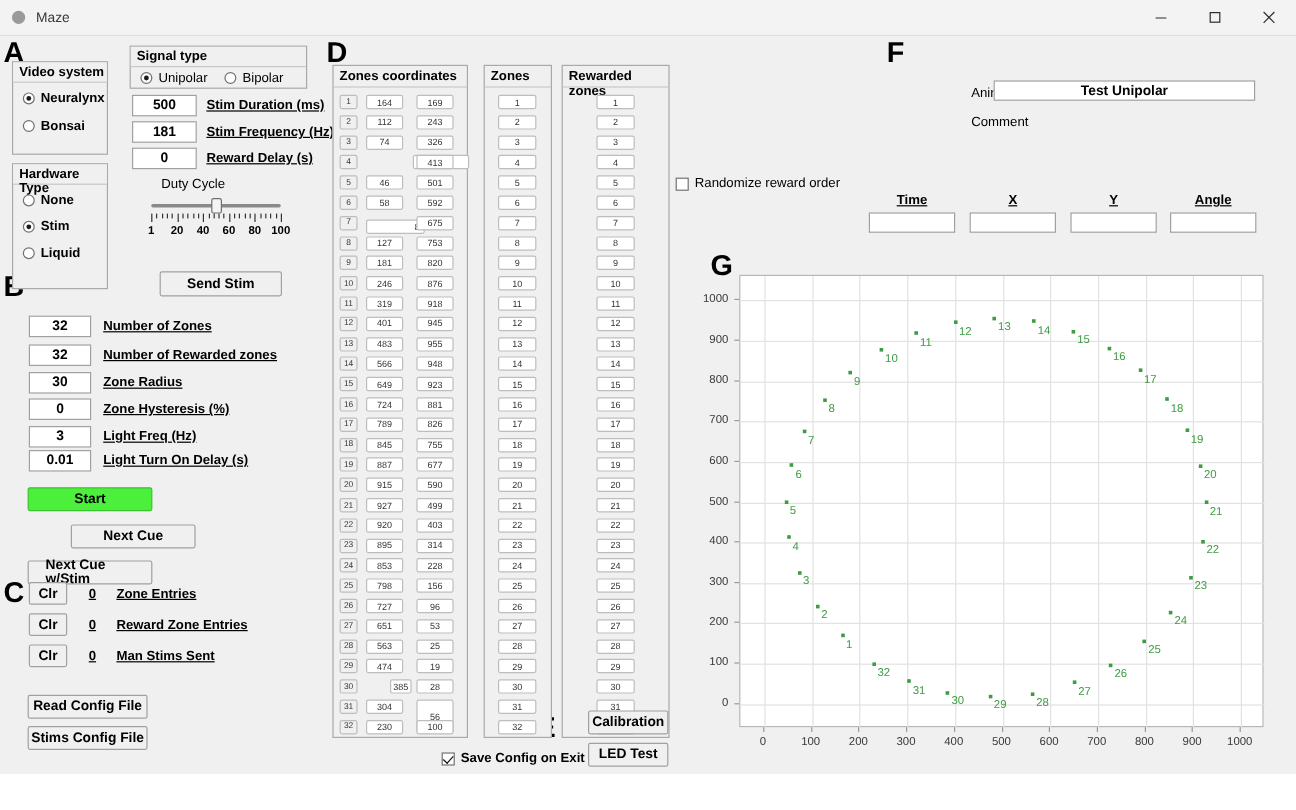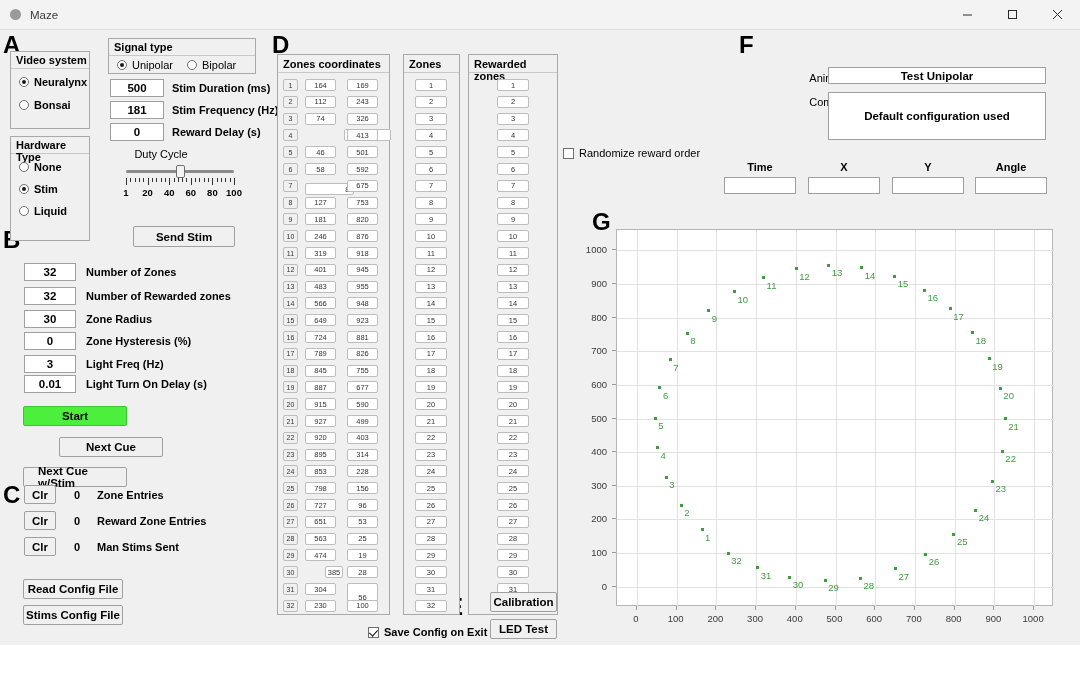--- a/index.html
+++ b/index.html
@@ -64,21 +64,21 @@
   }
   .radio.on .dot::after{
     content:""; position:absolute; left:2px; top:2px;
     width:4px;height:4px;border-radius:50%;background:#1a1a1a;
   }
   .tbox{
     position:absolute; background:#fff; border:1px solid #a0a0a0;
     display:flex; align-items:center; justify-content:center;
     font-weight:bold; font-size:11.5px; color:#000;
   }
-  .lbl{ position:absolute; font-weight:bold; font-size:11px; }
+  .lbl{ position:absolute; font-weight:bold; font-size:11px;text-decoration:underline; }
   .lbl-n{ position:absolute; font-size:11px; }
   .btn{
     position:absolute; background:#f0f0f0; border:1px solid #a0a0a0;
     border-radius:2px; display:flex;align-items:center;justify-content:center;
     font-weight:bold; font-size:11.5px; cursor:default;
   }
   .btn.green{ background:#4cf03c; border-color:#3ac42e; }
 
   
   #duty-track{
@@ -488,21 +488,20 @@
     <span class="box"></span>
     <span class="ctext">Save Config on Exit</span>
   </div>
   <div class="btn" style="left:490px; top:562px; width:67px; height:20px;">Calibration</div>
   <div class="btn" style="left:490px; top:589px; width:67px; height:20px;">LED Test</div>
 
   <div class="lbl-n" style="left:787px; top:42px; text-align:right; width:70px;">Animal ID</div>
   <div class="tbox" style="left:828px; top:37px; width:218px; height:17px;">Test Unipolar</div>
 
   <div class="lbl-n" style="left:755px; top:66px; text-align:right; width:102px;">Comment</div>
-  <div class="tbox" style="left:828px; top:62px; width:218px; height:48px;">Default configuration used</div>
 
   <div id="readouts">
       <div class="lbl" style="left: 724px; top: 131px; width: 72px; text-align: center;">Time</div>
       <div class="tbox" style="left: 724px; top: 147px; width: 72px; height: 17px;"></div>
       <div class="lbl" style="left: 808px; top: 131px; width: 72px; text-align: center;">X</div>
       <div class="tbox" style="left: 808px; top: 147px; width: 72px; height: 17px;"></div>
       <div class="lbl" style="left: 892px; top: 131px; width: 72px; text-align: center;">Y</div>
       <div class="tbox" style="left: 892px; top: 147px; width: 72px; height: 17px;"></div>
       <div class="lbl" style="left: 975px; top: 131px; width: 72px; text-align: center;">Angle</div>
       <div class="tbox" style="left: 975px; top: 147px; width: 72px; height: 17px;"></div>

